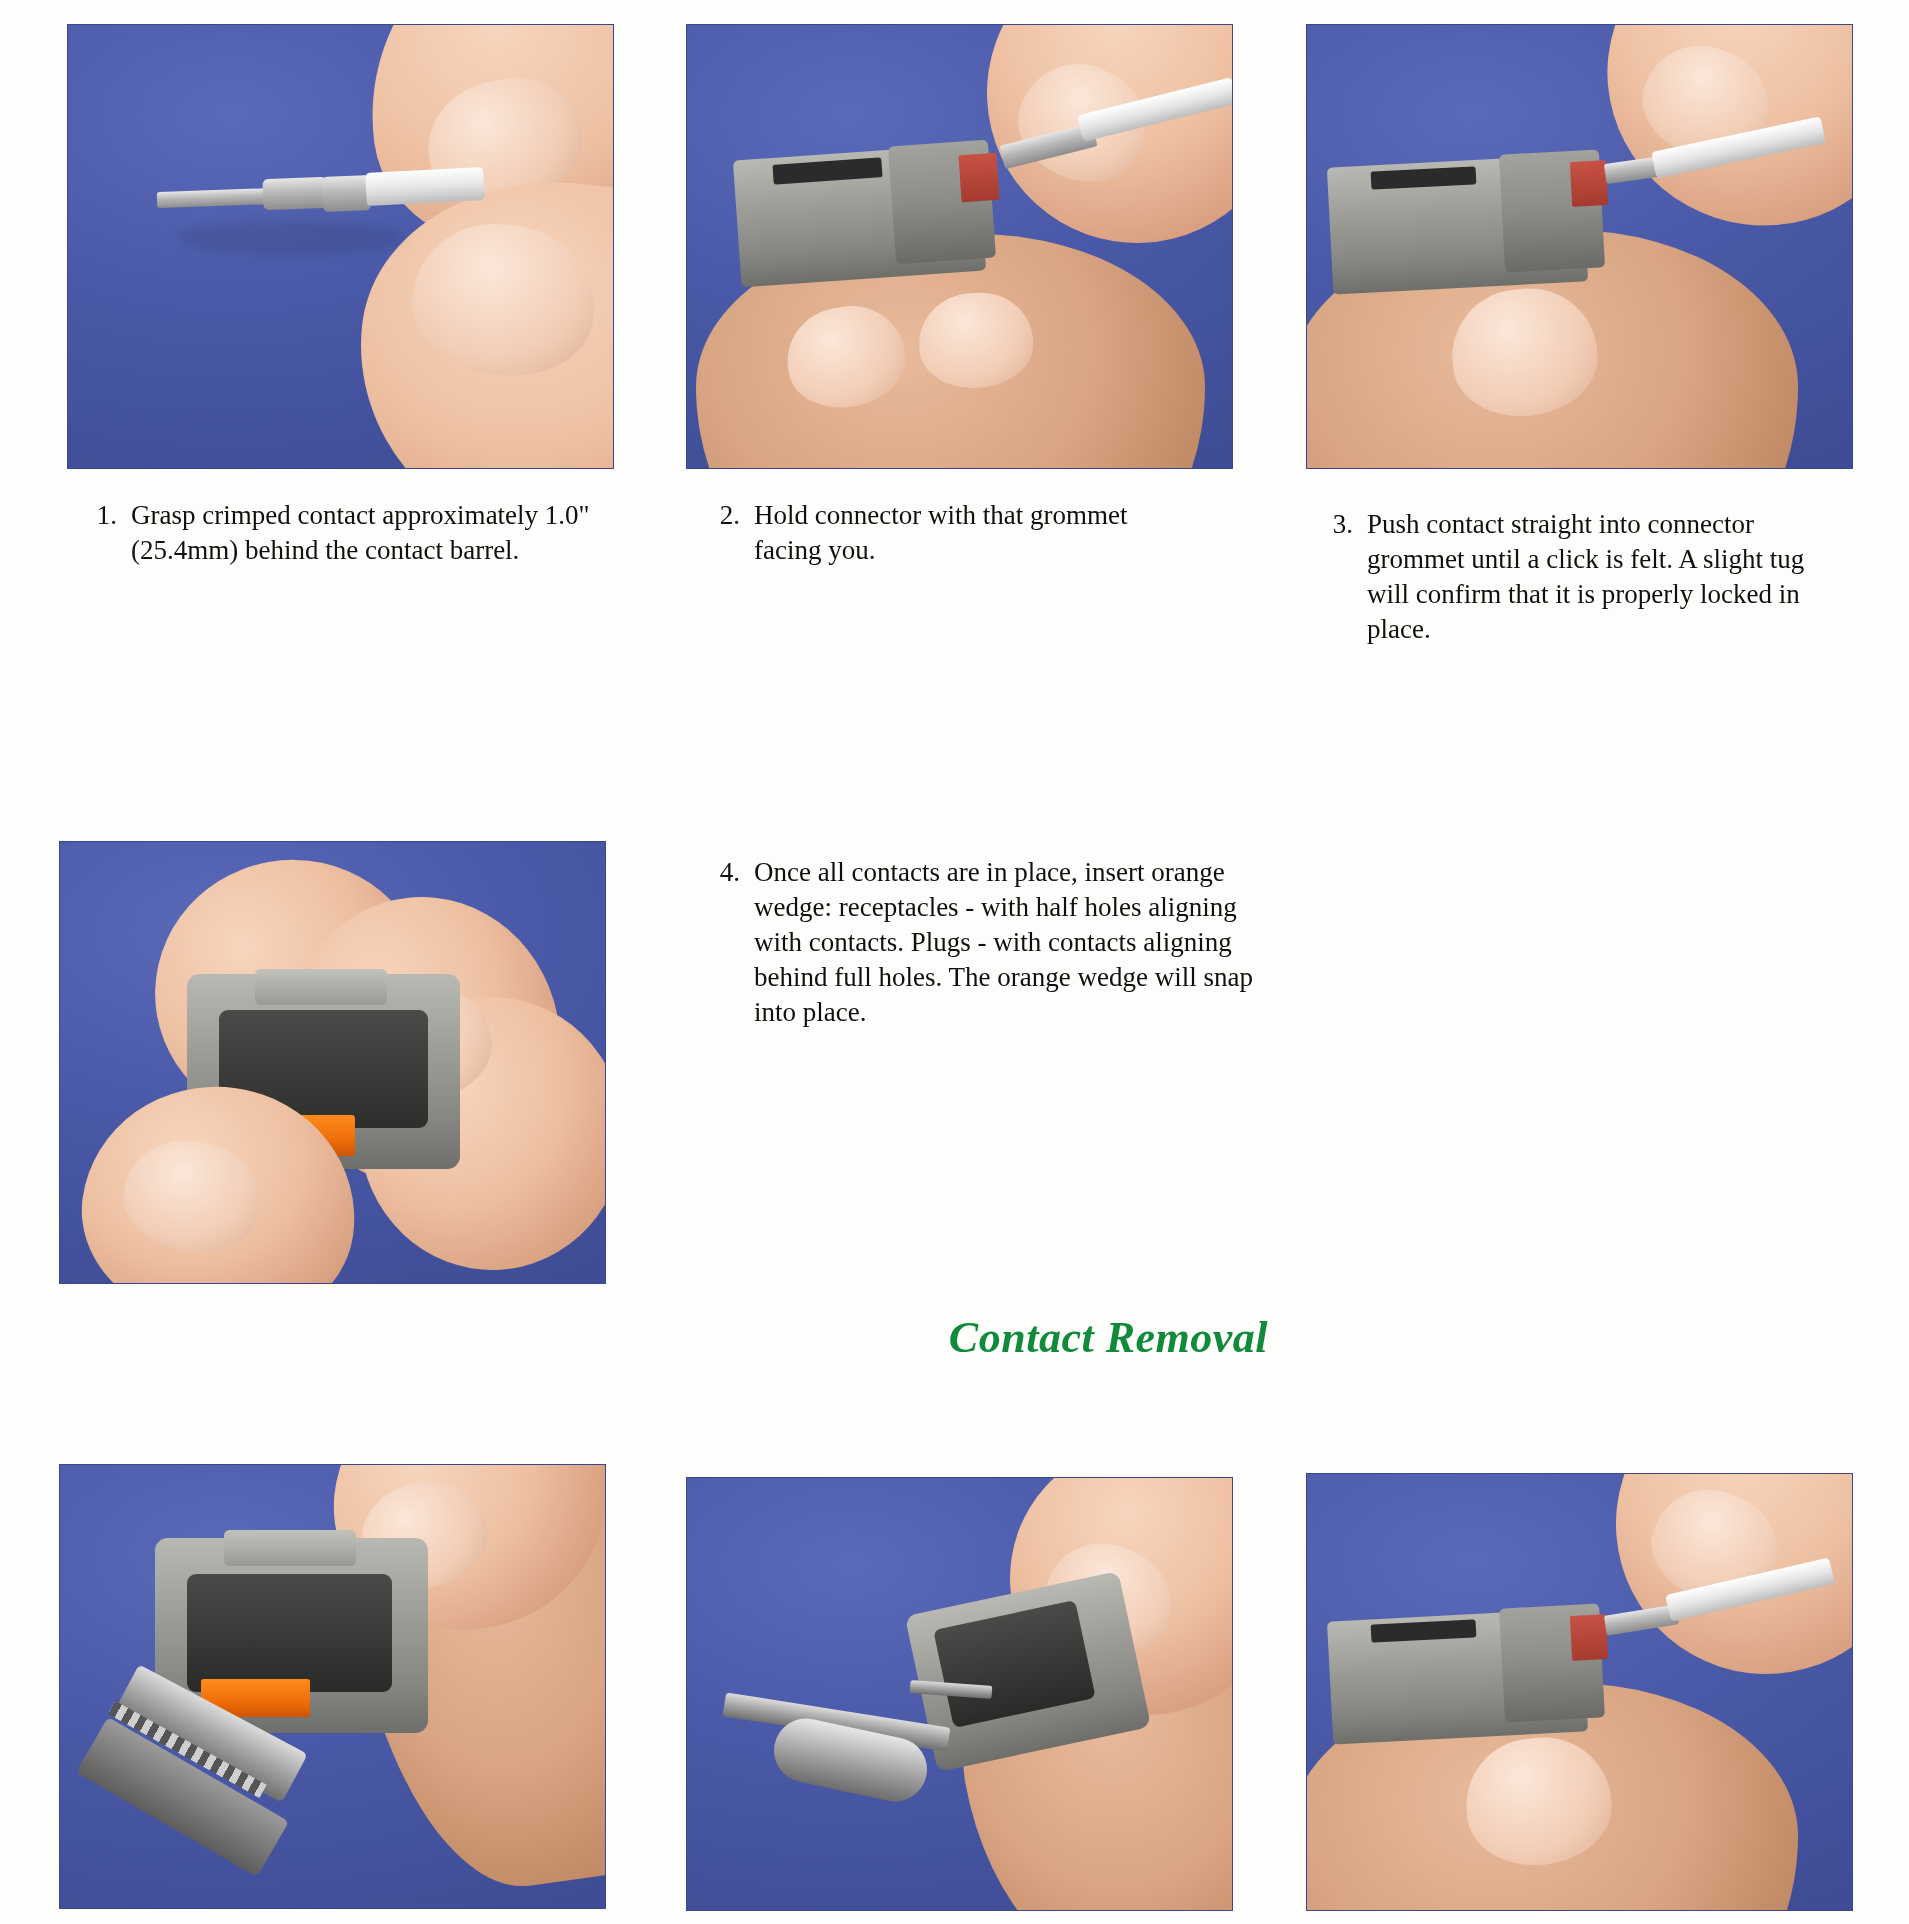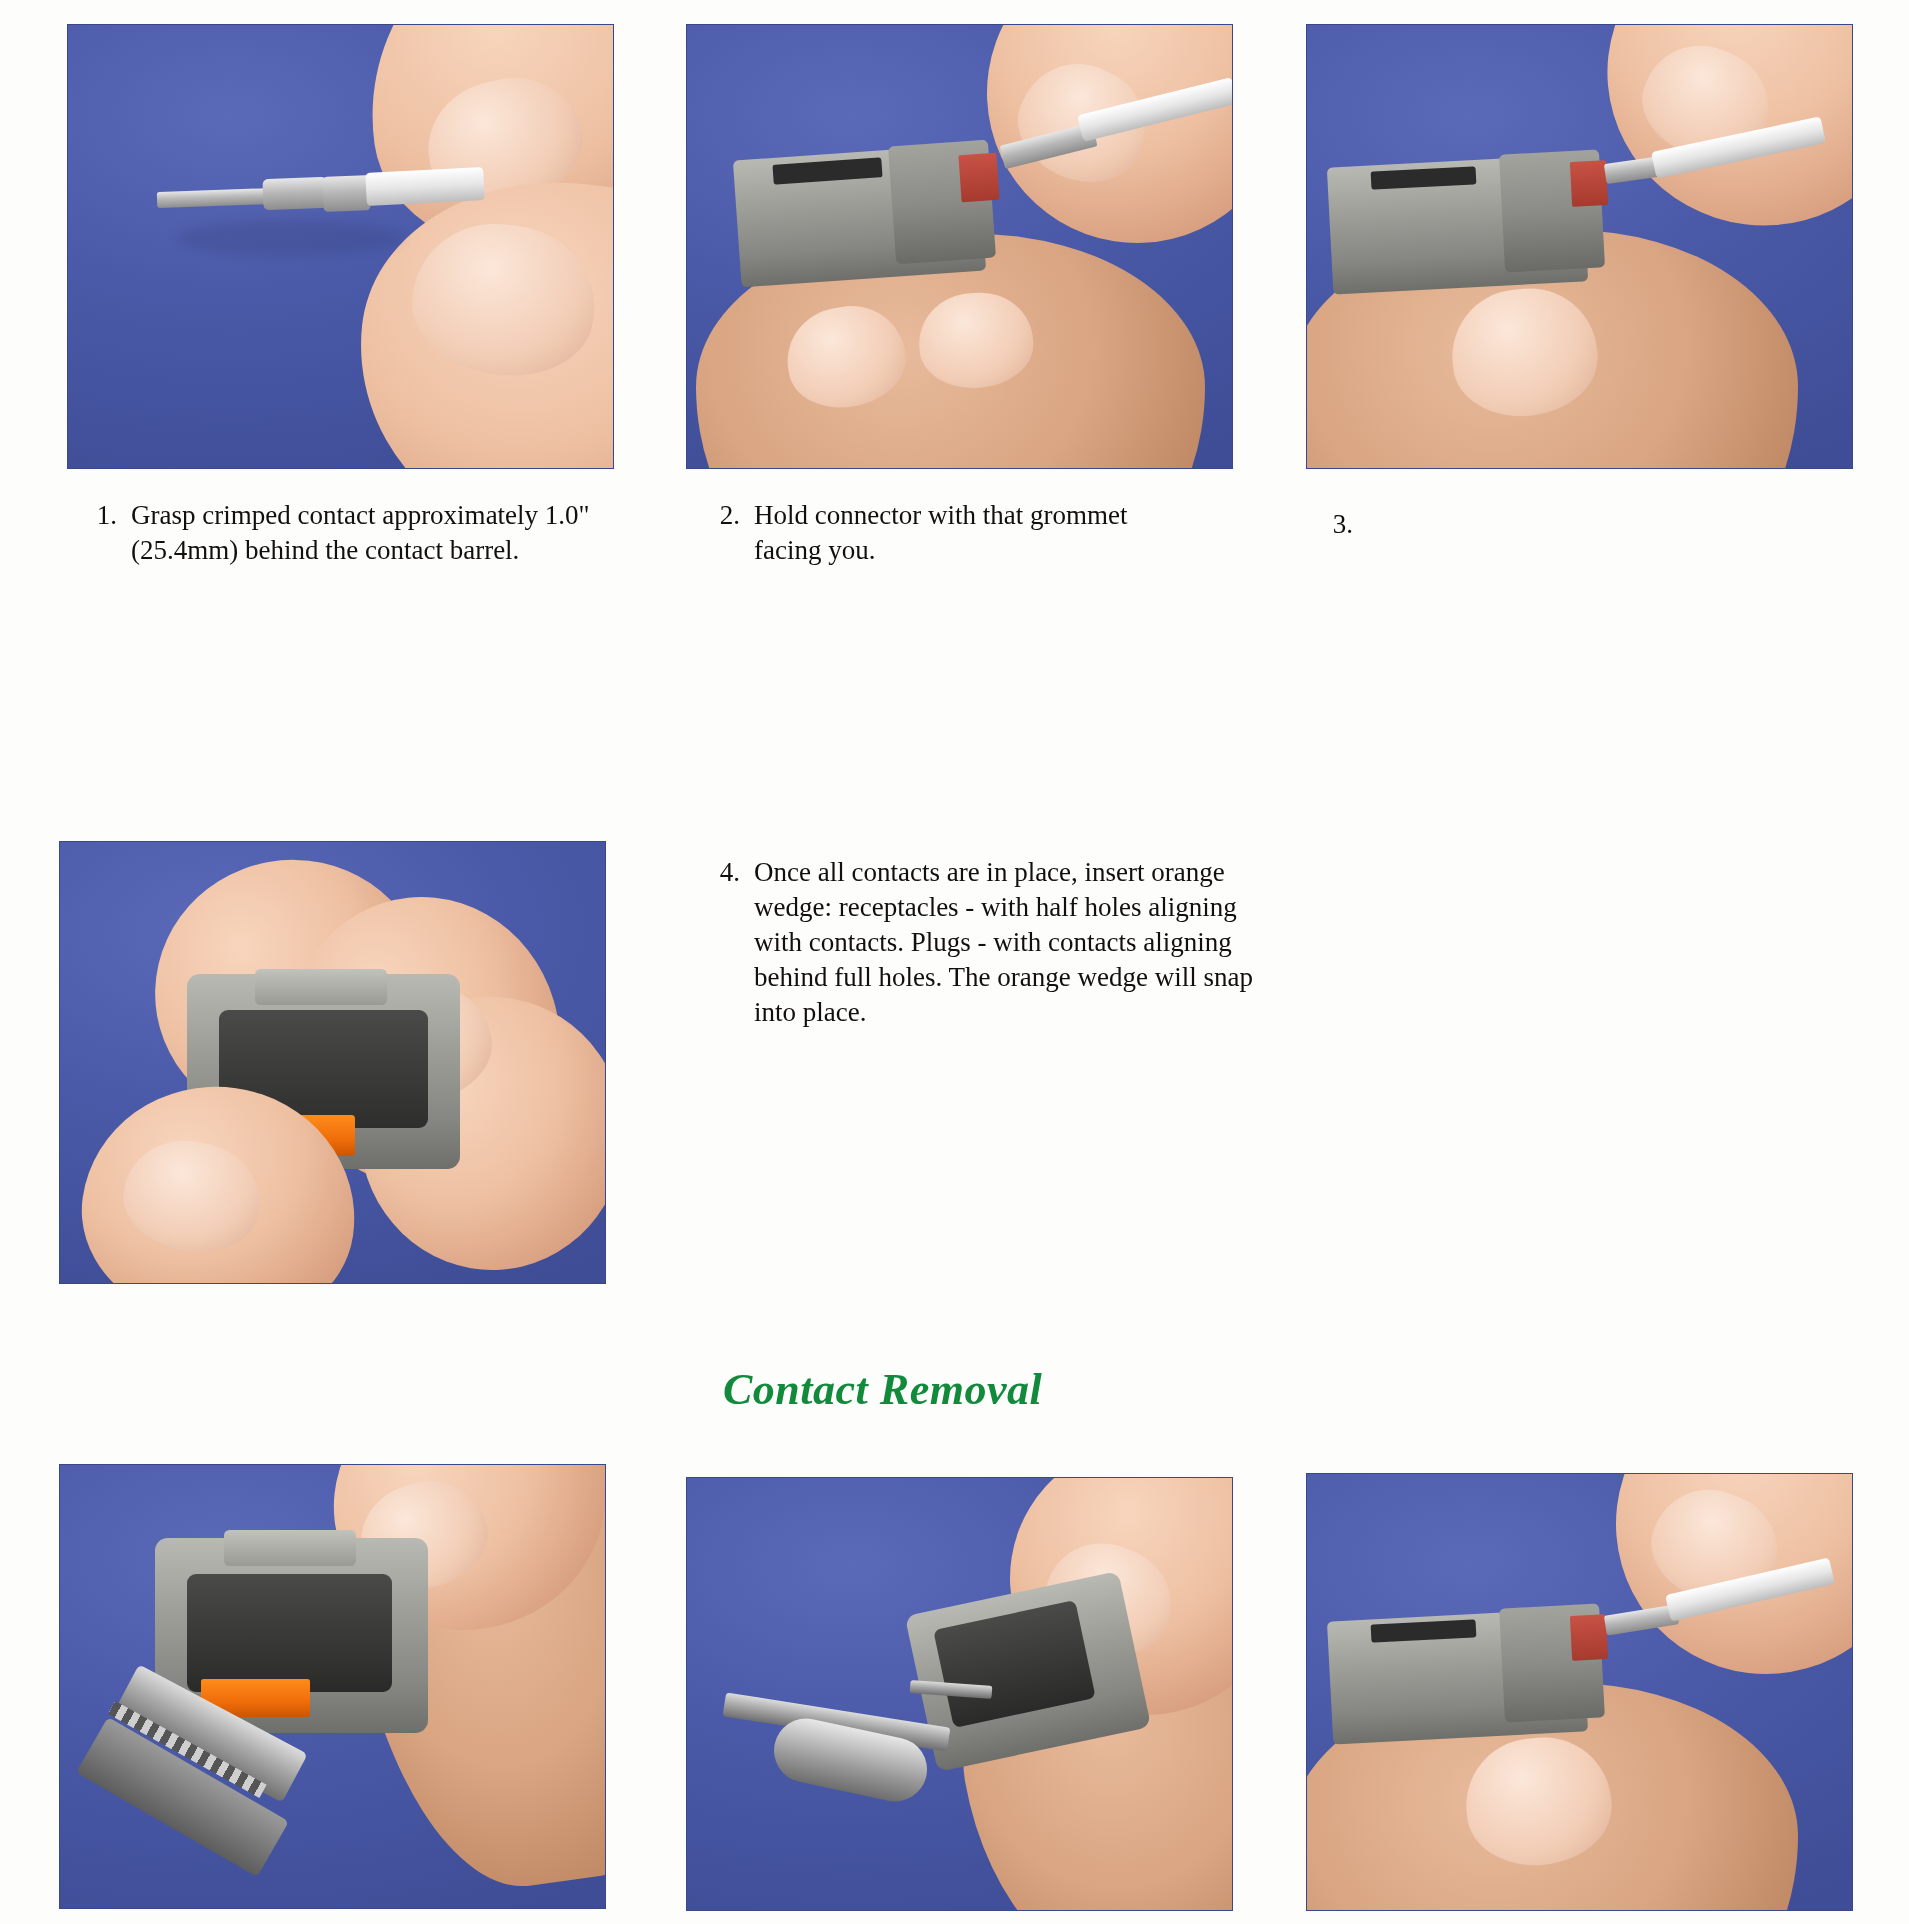--- a/index.html
+++ b/index.html
@@ -183,20 +183,21 @@
     <span class="body">Grasp crimped contact approximately 1.0" (25.4mm) behind the contact barrel.</span>
   </div>
 
   <div class="step" style="left:698px; top:498px; width:491px;">
     <span class="num">2.</span>
     <span class="body">Hold connector with that grommet facing you.</span>
   </div>
 
   <div class="step" style="left:1311px; top:507px; width:518px;">
     <span class="num">3.</span>
+    <span class="body">Push contact straight into connector grommet until a click is felt. A slight tug will confirm that it is properly locked in place.</span>
   </div>
 
   <div class="photo" style="left:59px; top:841px; width:545px; height:441px;">
     <div class="bg"></div>
 
     <div class="skin" style="left:95px; top:18px; width:273px; height:264px; border-radius:50%; transform:rotate(-10deg);"></div>
     <div class="skin" style="left:227px; top:55px; width:273px; height:291px; border-radius:50%; transform:rotate(-6deg);"></div>
     <div class="skin" style="left:300px; top:155px; width:264px; height:273px; border-radius:50%; transform:rotate(-2deg);"></div>
     <div class="nail" style="left:295px; top:145px; width:136px; height:114px; transform:rotate(-12deg);"></div>
 
@@ -210,21 +211,21 @@
     <div class="skin" style="left:23px; top:245px; width:273px; height:236px; border-radius:50% 50% 45% 45%/55% 55% 45% 45%; transform:rotate(8deg);"></div>
     <div class="nail" style="left:64px; top:300px; width:136px; height:109px; transform:rotate(10deg);"></div>
   </div>
 
   <div class="step" style="left:698px; top:855px; width:591px;">
     <span class="num">4.</span>
     <span class="body">Once all contacts are in place, insert orange wedge: receptacles - with half holes aligning with contacts. Plugs - with contacts aligning behind full holes. The orange wedge will snap into place.</span>
   </div>
 
 
-  <div class="section-title" style="left:723px; top:1364px; width:545px;">Contact Removal</div>
+  <div class="section-title" style="left:723px; top:1312px; width:545px;text-align:right;">Contact Removal</div>
 
   <div class="photo" style="left:59px; top:1464px; width:545px; height:443px;">
     <div class="bg"></div>
     <div class="skin dark" style="left:300px; top:-55px; width:345px; height:473px; border-radius:45% 45% 40% 40%/35% 35% 65% 65%; transform:rotate(-8deg);"></div>
     <div class="skin" style="left:273px; top:-91px; width:273px; height:255px; border-radius:50%; transform:rotate(-18deg);"></div>
     <div class="nail" style="left:300px; top:18px; width:127px; height:105px; transform:rotate(-16deg);"></div>
 
     <div class="connector" style="left:95px; top:73px; width:273px; height:195px; border-radius:12.7px;"></div>
     <div style="position:absolute; left:127px; top:109px; width:205px; height:118px; background:linear-gradient(180deg,#4a4a48 0%,#2a2a29 100%); border-radius:9px;"></div>
     <div style="position:absolute; left:164px; top:65px; width:132px; height:36px; background:linear-gradient(180deg,#c2c2bc,#9a9a95); border-radius:5.5px;"></div>

